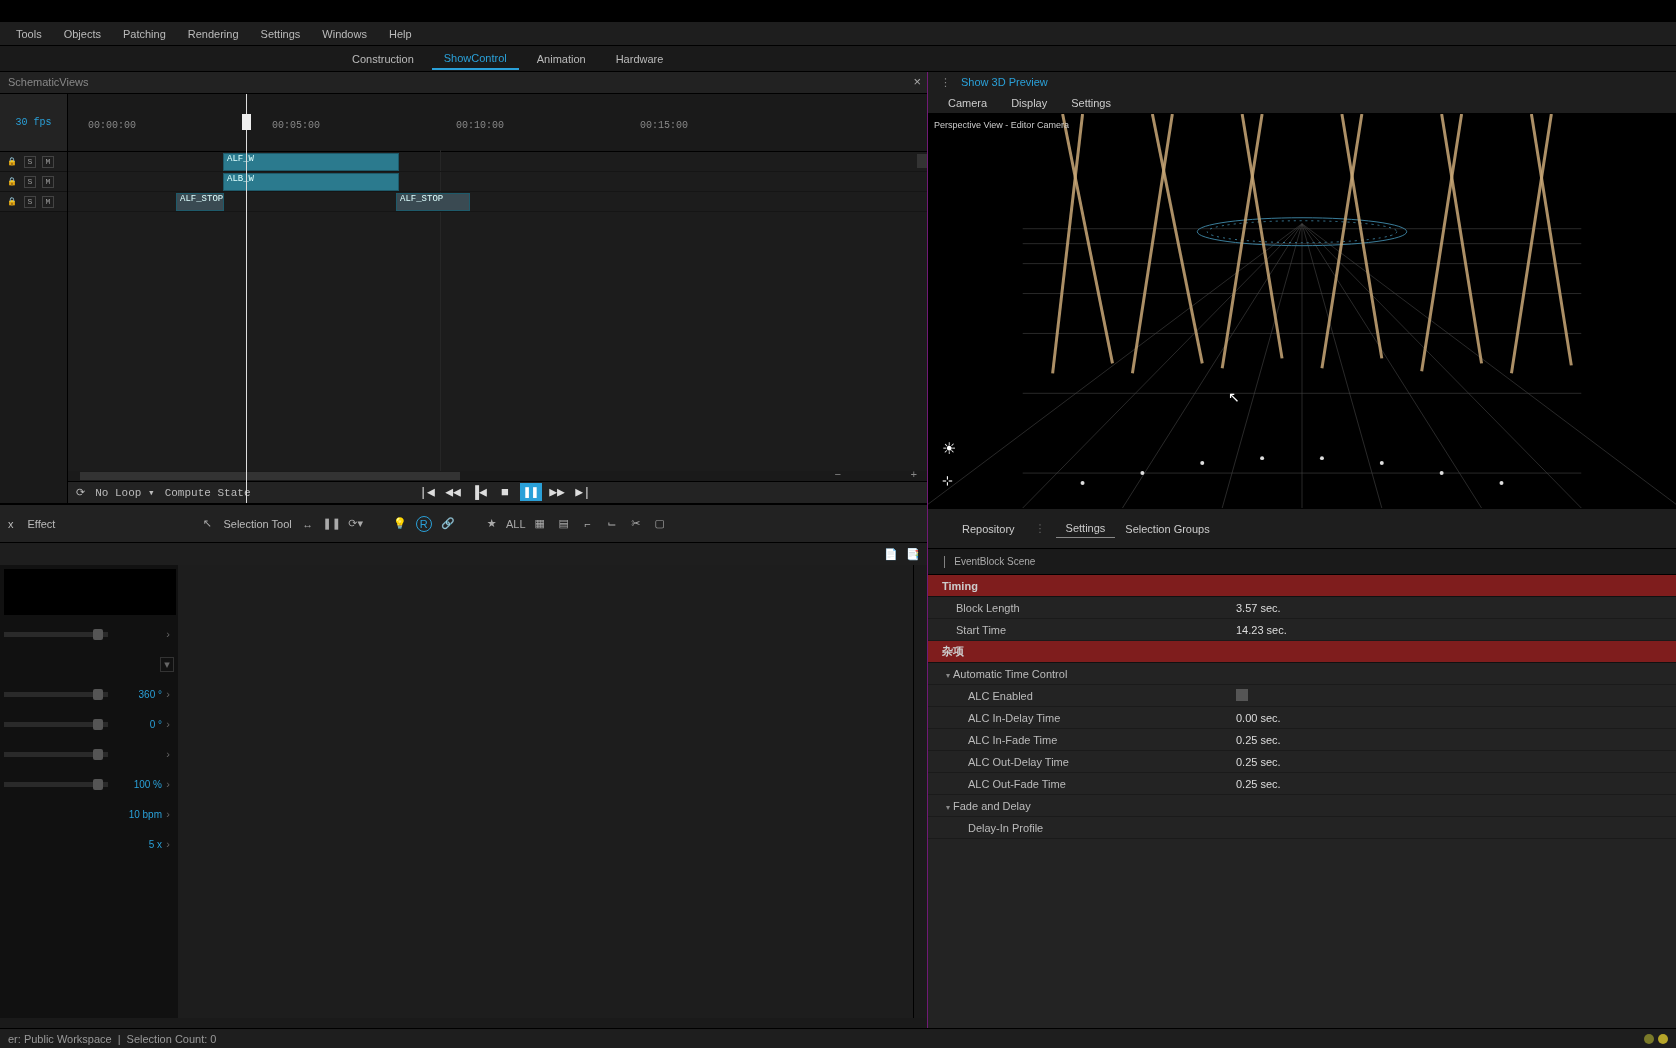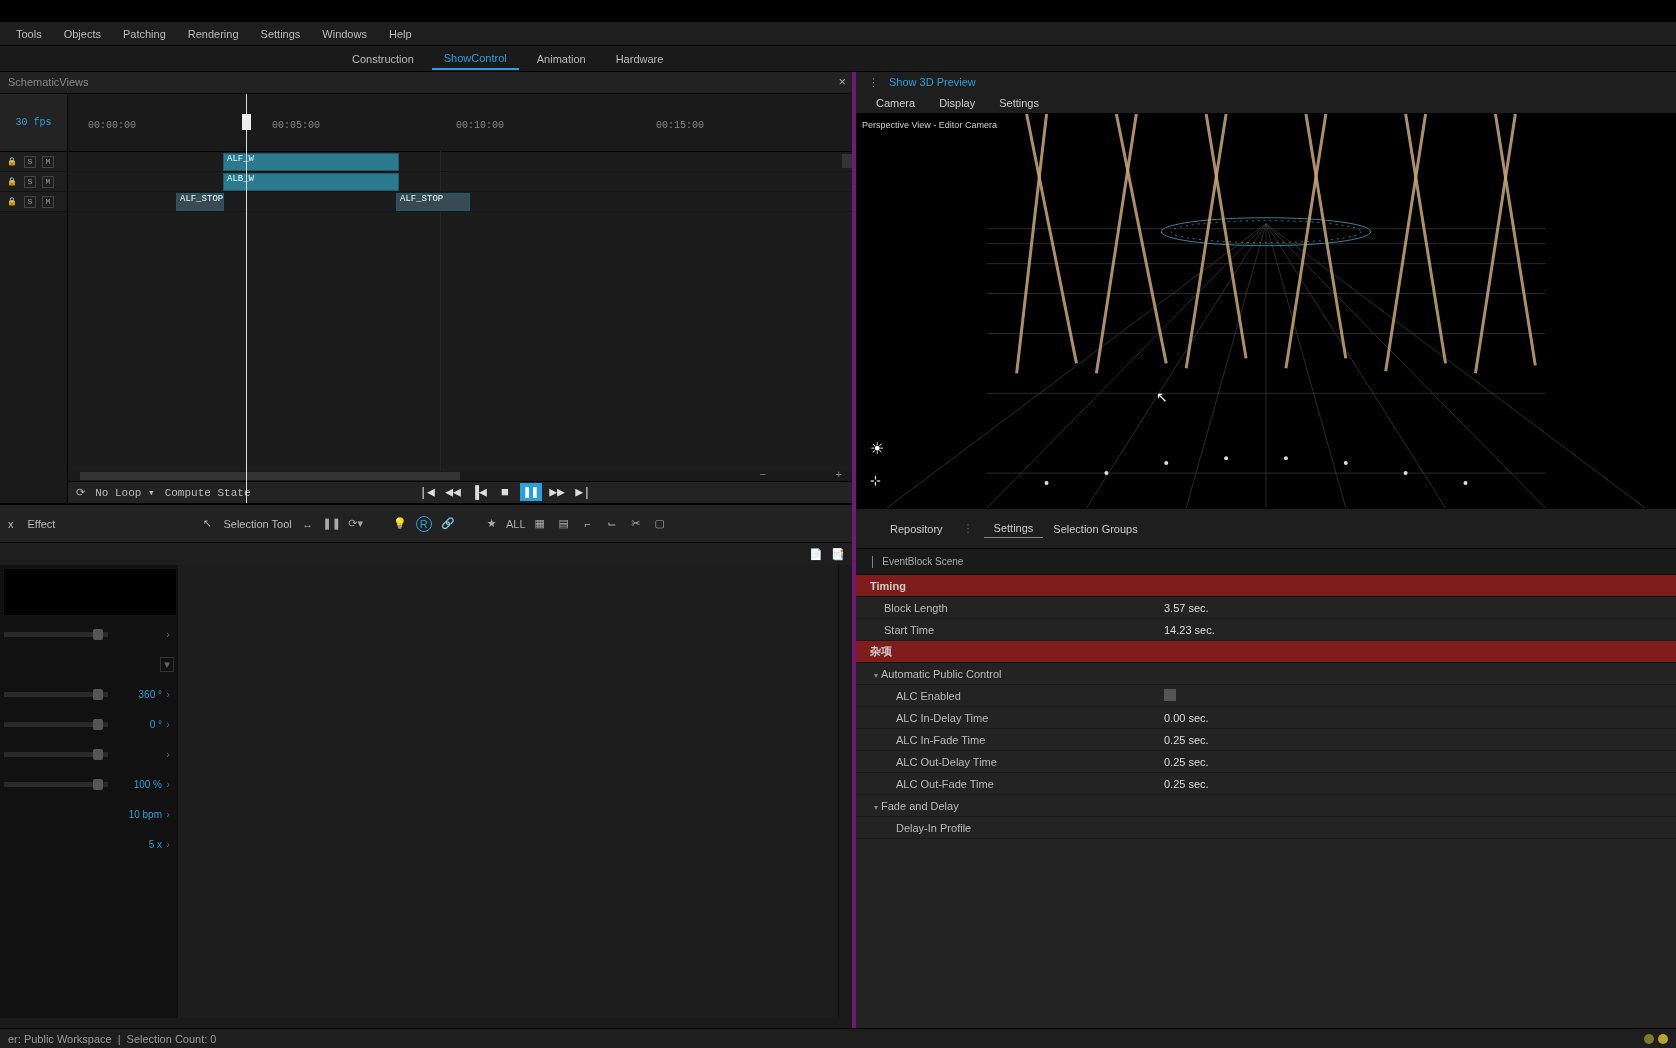--- a/index.html
+++ b/index.html
@@ -4,21 +4,21 @@
 <style>
   * { box-sizing: border-box; margin: 0; padding: 0; }
   body { background: #000; color: #bbb; font-family: "Segoe UI", Arial, sans-serif; font-size: 11px; overflow: hidden; width: 1676px; height: 1048px; }
   .topbar-black { height: 22px; background: #000; }
   .menubar { background: #1e1e1e; border-bottom: 1px solid #000; display: flex; align-items: center; height: 24px; padding: 0 6px; gap: 2px; }
   .menubar span { padding: 3px 10px; cursor: default; }
   .subbar { background: #1a1a1a; border-bottom: 1px solid #000; display: flex; align-items: center; height: 26px; padding-left: 340px; gap: 6px; }
   .subbar span { padding: 4px 12px; color: #bbb; }
   .subbar .active { color: #2aa0d8; border-bottom: 2px solid #2aa0d8; }
   .layout { display: flex; height: calc(1048px - 72px - 20px); }
-  .left { width: 856px; display: flex; flex-direction: column; border-right: 4px solid #701a75; }
+  .left { width: 928px; display: flex; flex-direction: column; border-right: 1px solid #701a75; }
   .right { flex: 1; display: flex; flex-direction: column; }
 
   
   .schematic-bar { height: 22px; background: #222; border-bottom: 1px solid #000; padding: 4px 8px; color: #888; position: relative; }
   .close-x { position: absolute; right: 6px; top: 2px; color: #aaa; font-size: 13px; }
 
   
   .timeline-pane { height: 410px; background: #0c4a6e; display: flex; border-bottom: 1px solid #000; position: relative; font-family: Liberation Mono, monospace; }
   .tl-left { width: 68px; background: #1a1a1a; border-right: 1px solid #000; }
   .fps-box { height: 58px; border-bottom: 1px solid #000; display: flex; align-items: center; justify-content: center; color: #2aa0d8; font-size: 10px; background: #232323; }
@@ -147,21 +147,21 @@
           <span class="mini lock">🔒</span>
           <span class="mini solo">S</span>
           <span class="mini mute">M</span>
         </div>
       </div>
       <div class="tl-body">
         <div class="time-ruler">
           <div class="tick" style="left:4px">00:00:00</div>
           <div class="tick" style="left:188px">00:05:00</div>
           <div class="tick" style="left:372px">00:10:00</div>
-          <div class="tick" style="left:572px">00:15:00</div>
+          <div class="tick" style="left:556px">00:15:00</div>
           <div class="tick-line" style="left:372px"></div>
         </div>
         <div class="playhead-cap"></div>
         <div class="playhead"></div>
         <div class="tracks">
           <div class="track-row">
             <div class="clip" style="left:155px;width:176px">ALF_W</div>
           </div>
           <div class="track-row">
             <div class="clip" style="left:155px;width:176px">ALB_W</div>
@@ -367,21 +367,21 @@
       <div class="prop-row">
           <div class="prop-label">Block Length</div>
           <div class="prop-value">3.57 sec.</div>
         </div>
       <div class="prop-row">
           <div class="prop-label">Start Time</div>
           <div class="prop-value">14.23 sec.</div>
         </div>
       <div class="prop-section">杂项</div>
       <div class="prop-row">
-          <div class="prop-label" style="padding-left:18px"><span class="collapse-caret">▾</span><span>Automatic Public Control</span></div>
+          <div class="prop-label" style="padding-left:18px"><span class="collapse-caret">▾</span><span>Automatic Time Control</span></div>
           <div class="prop-value"></div>
         </div>
       <div class="prop-row sub">
           <div class="prop-label">ALC Enabled</div>
           <div class="prop-value"><span class="chk"></span></div>
         </div>
       <div class="prop-row sub">
           <div class="prop-label">ALC In-Delay Time</div>
           <div class="prop-value">0.00 sec.</div>
         </div>

